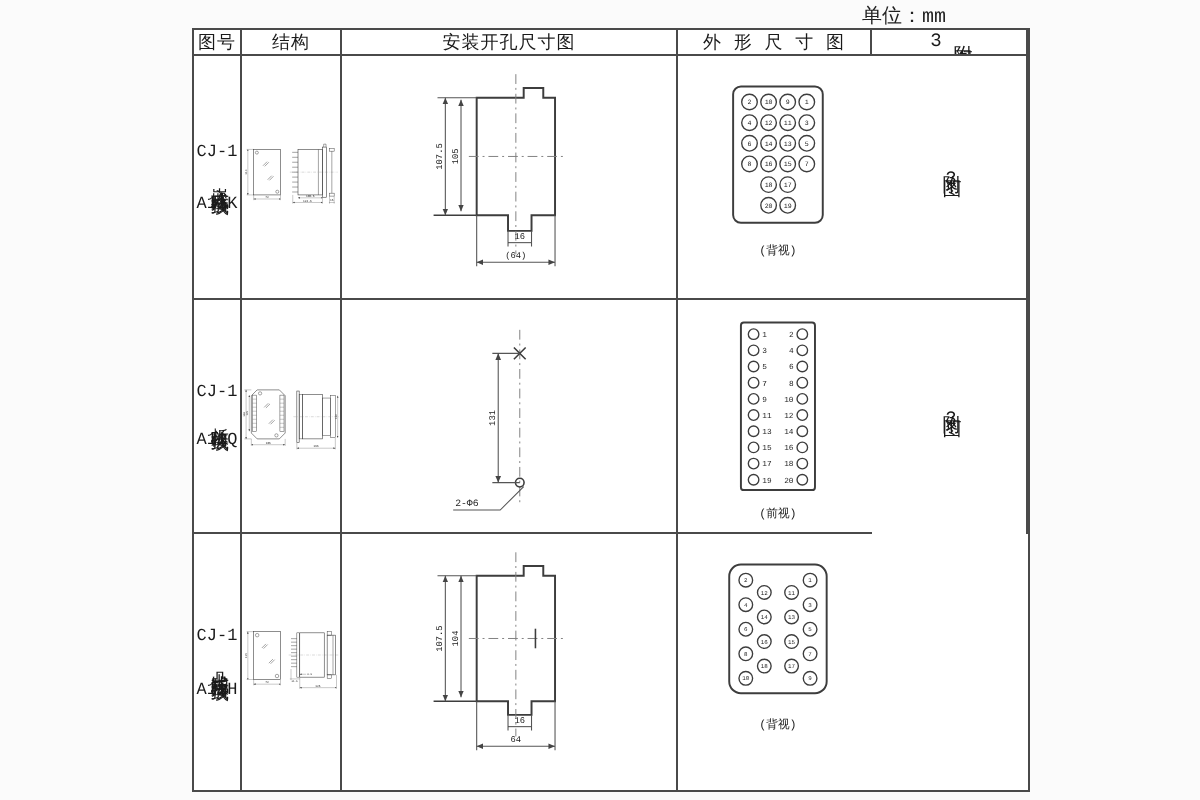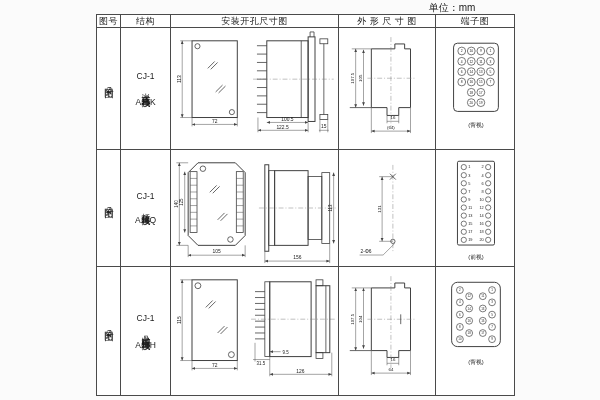--- a/index.html
+++ b/index.html
@@ -1,17 +1,17 @@
 <!DOCTYPE html>
 <html><head>
 <meta charset="utf-8">
 <style>
   html,body{margin:0;padding:0}
   .page{position:relative;width:600px;height:400px;background:#fbfbfb;
-        font-family:Liberation Sans, sans-serif;color:#1a1a1a;overflow:hidden}
+        font-family:Liberation Mono, monospace;color:#1a1a1a;overflow:hidden}
   .unit{position:absolute;top:1px;left:392px;width:120px;text-align:center;font-size:10px;color:#222}
   .tbl{position:absolute;left:96px;top:14px;display:grid;
        grid-template-columns:24px 50px 168px 97px 78px;
        grid-template-rows:13px 122px 117px 128px;
        border:1px solid #4a4a4a;background:#fff}
   .cell{border-right:1px solid #4a4a4a;border-bottom:1px solid #4a4a4a;
         display:flex;align-items:center;justify-content:center;position:relative;overflow:hidden}
   .lc{border-right:none}
   .lr{border-bottom:none}
   .hd{font-size:9px;white-space:nowrap;letter-spacing:.5px}
@@ -43,21 +43,20 @@
 
 <div class="page">
   <div class="unit">单位：mm</div>
 
   <div class="tbl">
 
     <div class="cell hd">图号</div>
     <div class="cell hd">结构</div>
     <div class="cell hd">安装开孔尺寸图</div>
     <div class="cell hd">外 形 尺 寸 图</div>
-    <div class="cell hd lc">端子图</div>
 
     <div class="cell fig">
       <span class="vtxt">附图3</span>
     </div>
     <div class="cell struct">
       <span>CJ-1</span>
       <span class="vtxt type">嵌入式后接线</span>
       <span>A11K</span>
     </div>
     <div class="cell">

